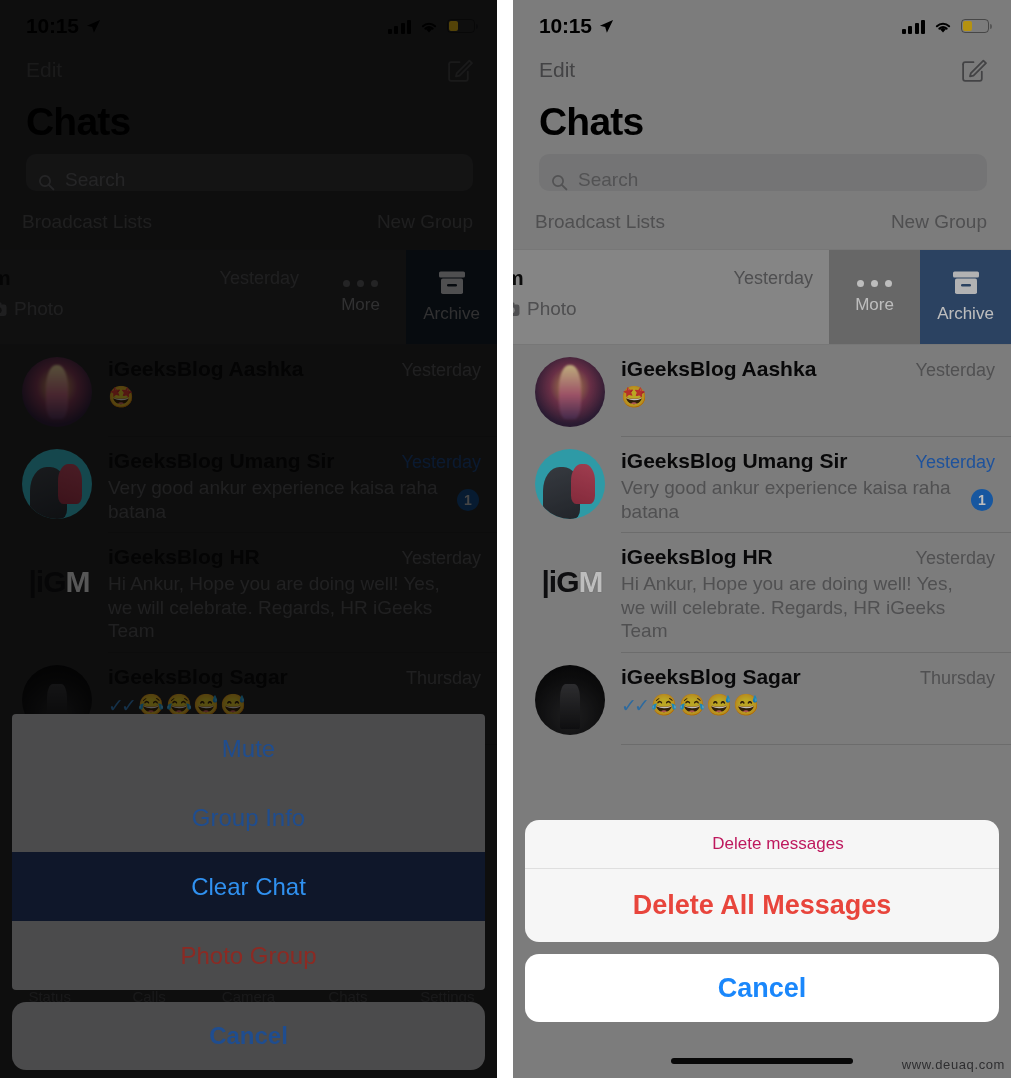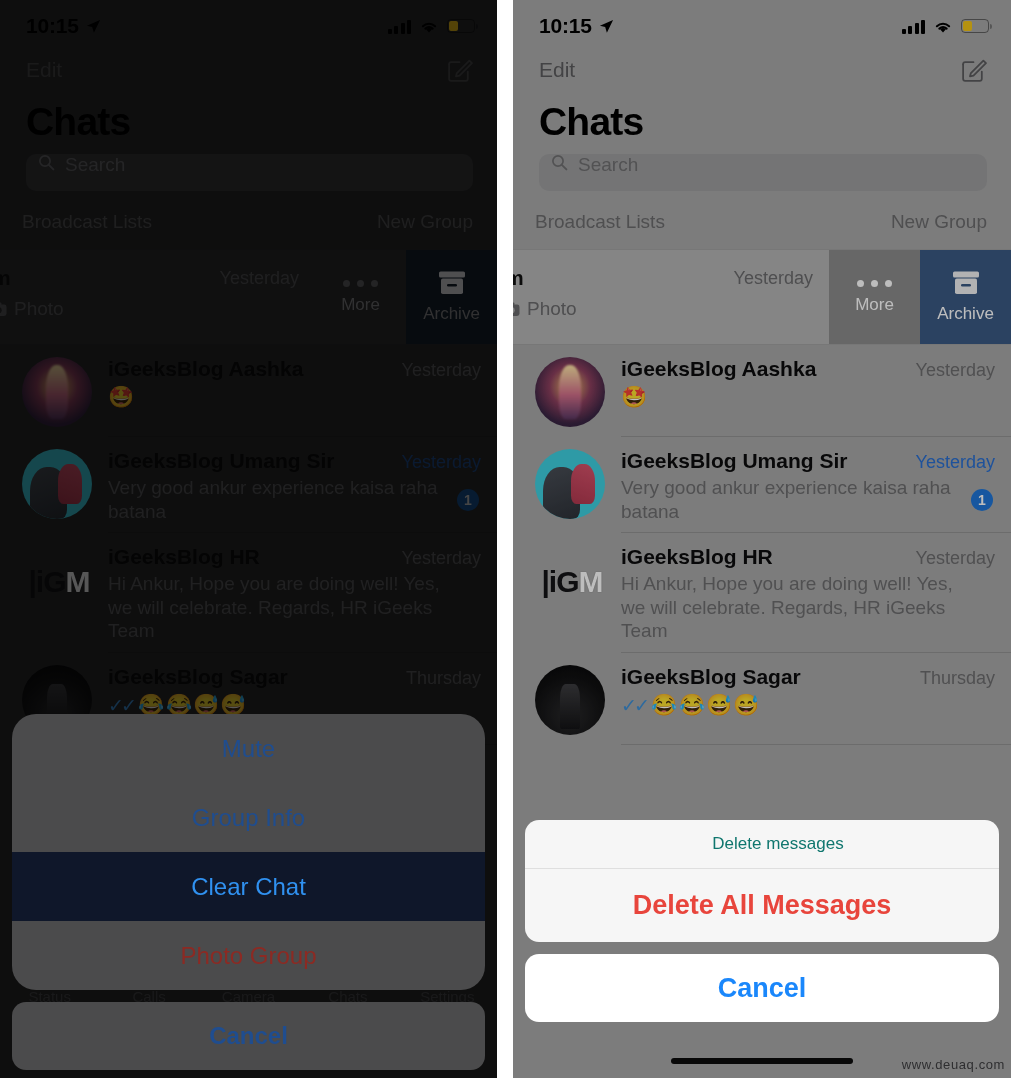--- a/index.html
+++ b/index.html
@@ -100,21 +100,21 @@
     letter-spacing: -0.8px;
     padding: 6px 0 10px 26px;
     flex: 0 0 auto;
   }
 
   
   .searchwrap { padding: 0 24px 0 26px; flex: 0 0 auto; }
   .searchbar {
     height: 37px;
     border-radius: 10px;
-    display: flex; align-items: flex-start;
+    display: flex; align-items: flex-end;
     gap: 10px; padding: 0 12px;
   }
   .panel-left  .searchbar { background: #3b3b3d; }
   .panel-right .searchbar { background: #9d9d9e; }
   .search-icon { width: 17px; height: 17px; display:block; flex:0 0 auto; }
   .search-ph { font-size: 19px; color: #6d6d70; }
   .panel-right .search-ph { color: #6f6f71; }
 
   
   .bcrow {
@@ -282,21 +282,21 @@
     width: 182px; height: 6px; border-radius: 3px; background: #0b0b0c;
   }
 
   
   .sheet-layer {
     position: absolute; left: 0; right: 0; bottom: 0;
     padding: 0 12px 8px 12px;
     z-index: 5;
   }
   .sheet-group {
-    border-radius: 24px;
+    border-radius: 4px;
     overflow: hidden;
   }
   .sheet-left-group { background: #4b4b4c; }
   .sheet-item {
     height: 69px;
     display: flex; align-items: center; justify-content: center;
     font-size: 24px;
     color: #1f4d8f;
   }
   .sheet-item.destructive { color: #8c2a23; }
@@ -314,21 +314,21 @@
 
   
   .sheet-right-group {
     background: #f6f6f6;
     border-radius: 14px;
     overflow: hidden;
   }
   .sheet-title {
     height: 48px;
     display:flex; align-items:center; justify-content:center;
-    font-size: 17px; color: #0f766e; margin-left: 32px;
+    font-size: 17px; color: #be185d; margin-left: 32px;
   }
   .sheet-divider { height: 1px; background: rgba(0,0,0,0.09); }
   .sheet-item-r {
     height: 73px;
     display:flex; align-items:center; justify-content:center;
     font-size: 27px; font-weight: 700;
   }
   .sheet-item-r.destructive { color: #e8453c; }
   .sheet-cancel-right {
     margin-top: 12px;

